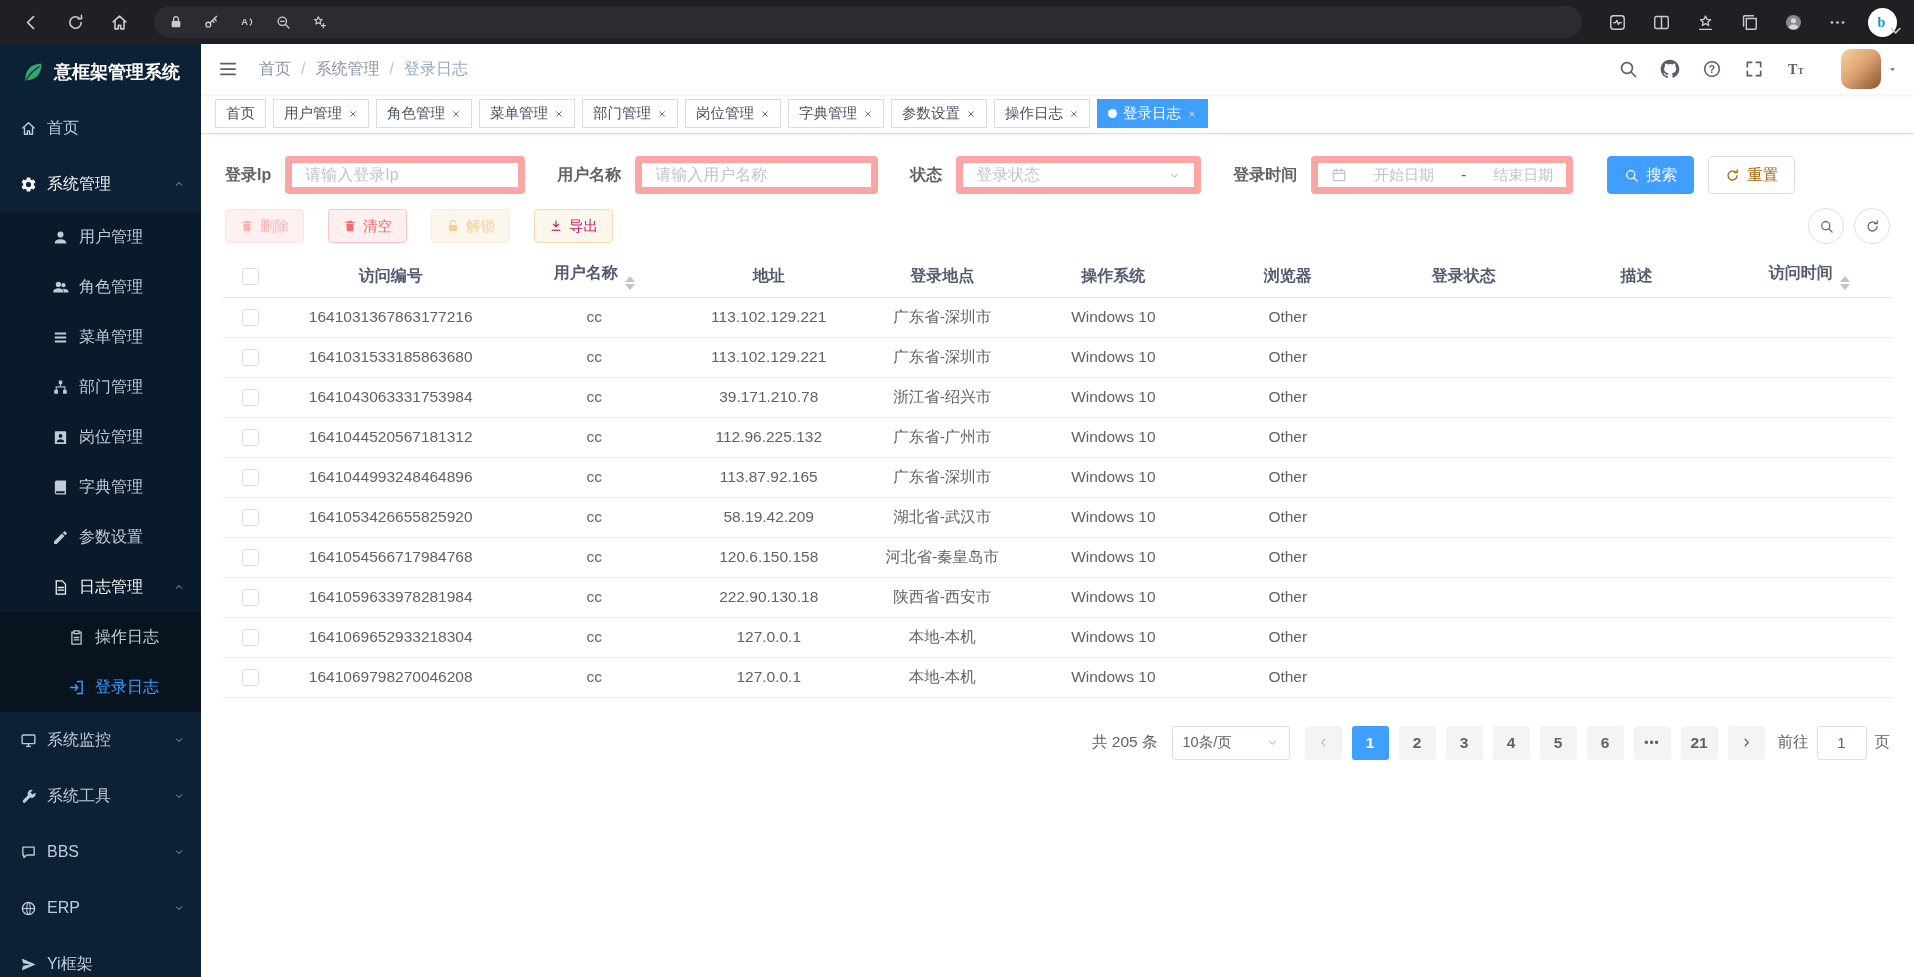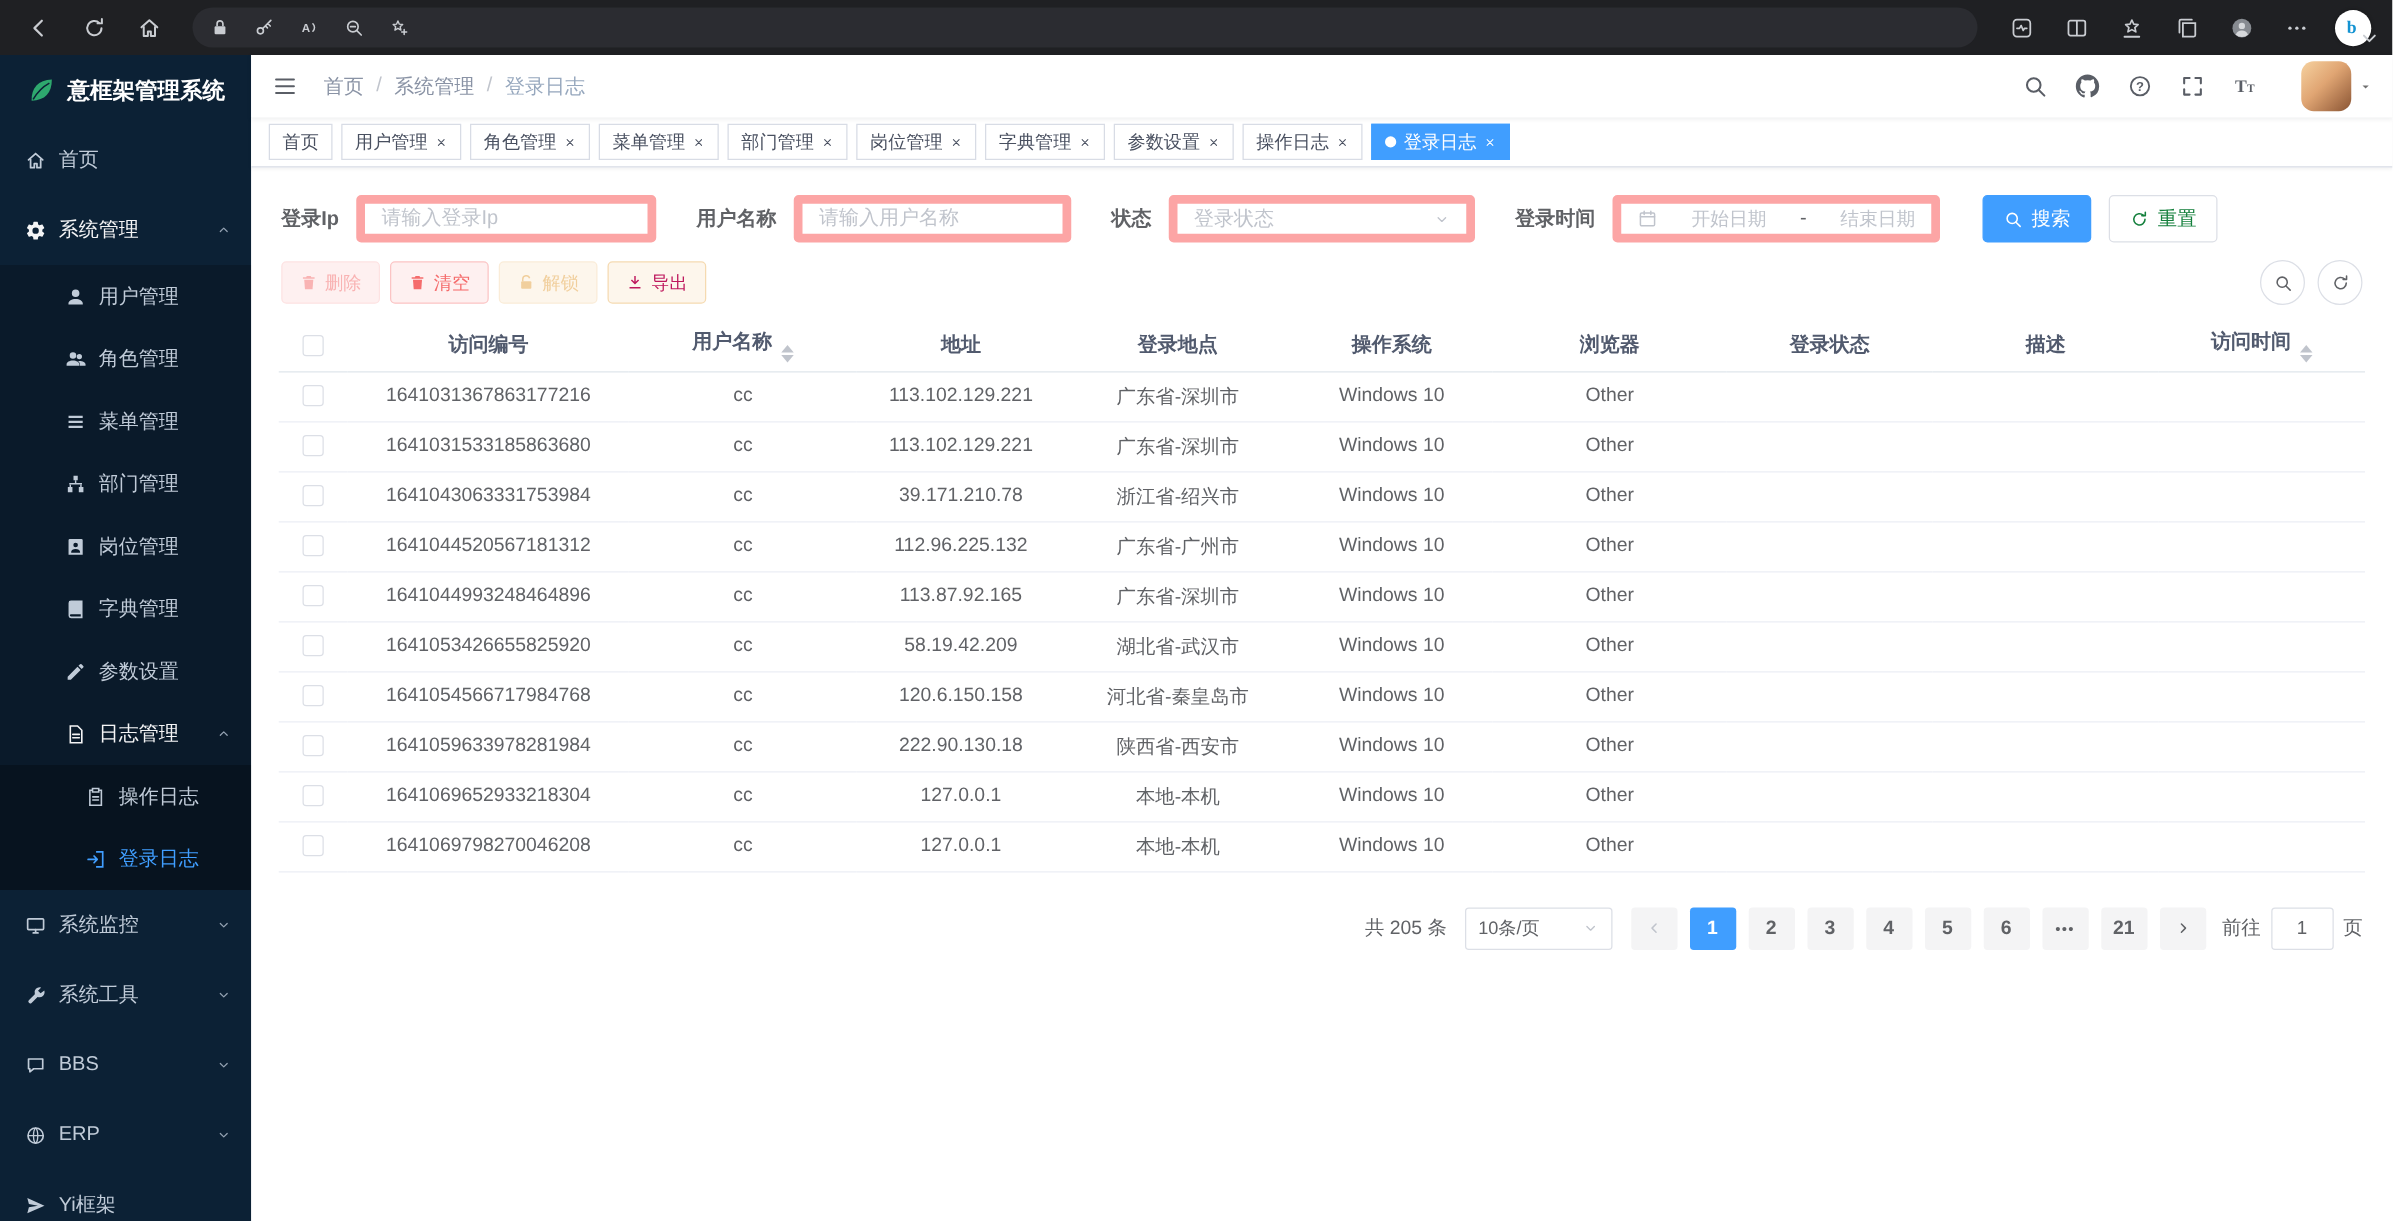--- a/index.html
+++ b/index.html
@@ -66,35 +66,35 @@
   
   .content{flex:1;padding:20px 22px;overflow:hidden}
 
   .filters{display:flex;align-items:center;margin:2px 0 14px 2px}
   .fgroup{display:flex;align-items:center;margin-right:32px}
   .flabel{font-weight:bold;color:#606266;font-size:16px;margin-right:14px;white-space:nowrap}
   .finput{height:38px;border:7px solid #fca5a5;border-radius:4px;background:#fff;display:flex;align-items:center;padding:0 13px;font-size:16px;color:#606266}
   .finput input{border:none;outline:none;width:100%;font-size:16px;color:#606266;font-family:inherit;background:transparent}
   .finput input::placeholder{color:#c0c4cc}
   .w-ip{width:240px}
-  .w-name{width:222px}
+  .w-name{width:243px}
   .w-status{width:245px;justify-content:space-between;cursor:pointer}
   .ph{color:#c0c4cc}
   .sel-chev{color:#c0c4cc;font-size:13px}
   .daterange{width:262px;justify-content:space-between;cursor:pointer}
   .daterange .ph{font-size:15px}
   .daterange .sep{color:#606266}
   .daterange .cal{color:#c0c4cc;font-size:16px}
-  .btn{height:38px;display:inline-flex;align-items:center;gap:7px;border-radius:4px;font-size:15.5px;padding:0 16px;border:1px solid #dcdfe6;background:#fff;color:#15803d}
+  .btn{height:38px;display:inline-flex;align-items:center;gap:7px;border-radius:4px;font-size:15.5px;padding:0 16px;border:1px solid #dcdfe6;background:#fff;color:#a16207}
   .btn .bic{font-size:15px}
   .btn-primary{background:#409eff;border-color:#409eff;color:#fff}
   .btn-search{margin-right:14px;margin-left:2px}
 
   .toolbar{display:flex;align-items:center;margin:0 2px 12px 2px}
-  .tbtn{height:34px;padding:0 14px;font-size:14.5px;border-radius:4px;display:inline-flex;align-items:center;gap:6px;margin-right:8px;border:1px solid}
+  .tbtn{height:34px;padding:0 14px;font-size:14.5px;border-radius:4px;display:inline-flex;align-items:center;gap:6px;margin-right:24px;border:1px solid}
   .tbtn .bic{font-size:14px}
   .tbtn-danger{background:#fef0f0;border-color:#fbc4c4;color:#f56c6c}
   .tbtn-danger.disabled{color:#f9b3b3;border-color:#fde2e2;cursor:not-allowed}
   .tbtn-warning{background:#fdf6ec;border-color:#f5dab1;color:#be185d}
   .tbtn-warning.disabled{color:#f1cf9d;border-color:#faecd8;cursor:not-allowed}
   .toolbar-right{margin-left:auto;display:flex;gap:10px}
   .circle-btn{width:36px;height:36px;border-radius:50%;border:1px solid #dcdfe6;background:#fff;color:#606266;display:flex;align-items:center;justify-content:center}
   .circle-btn [data-icon]{font-size:15px}
 
   

